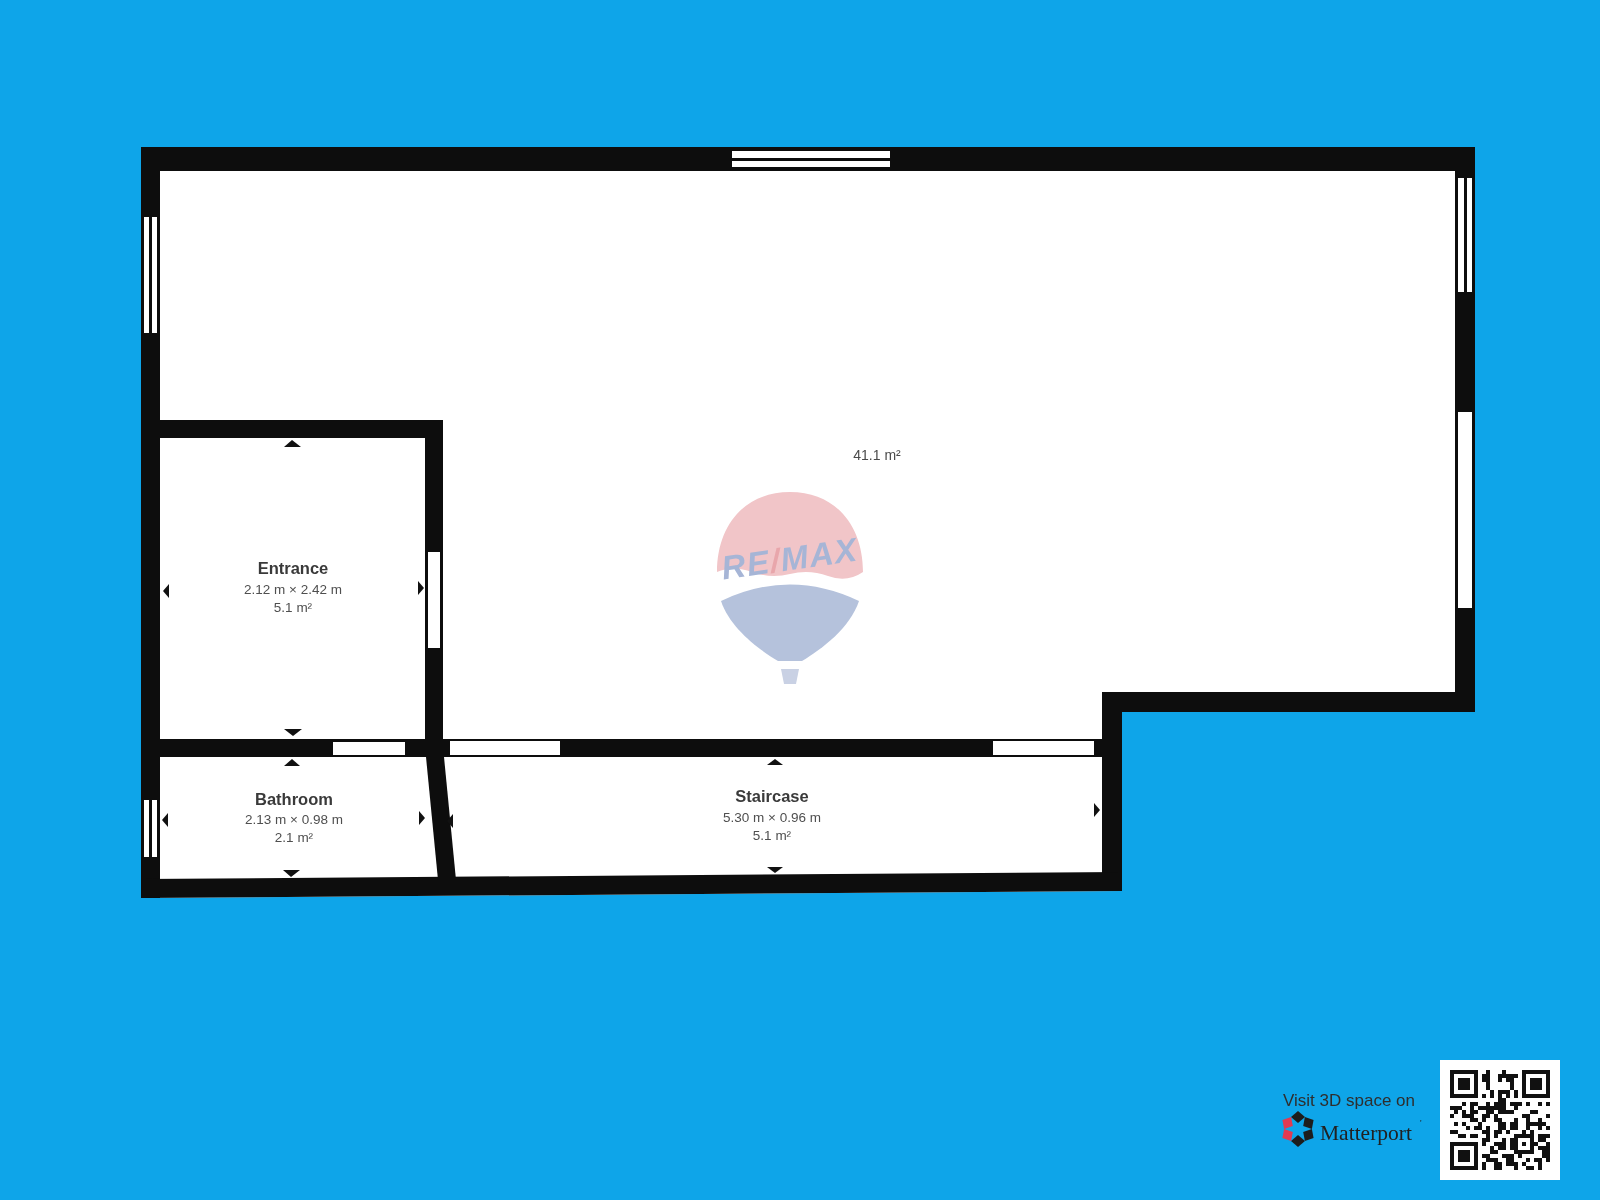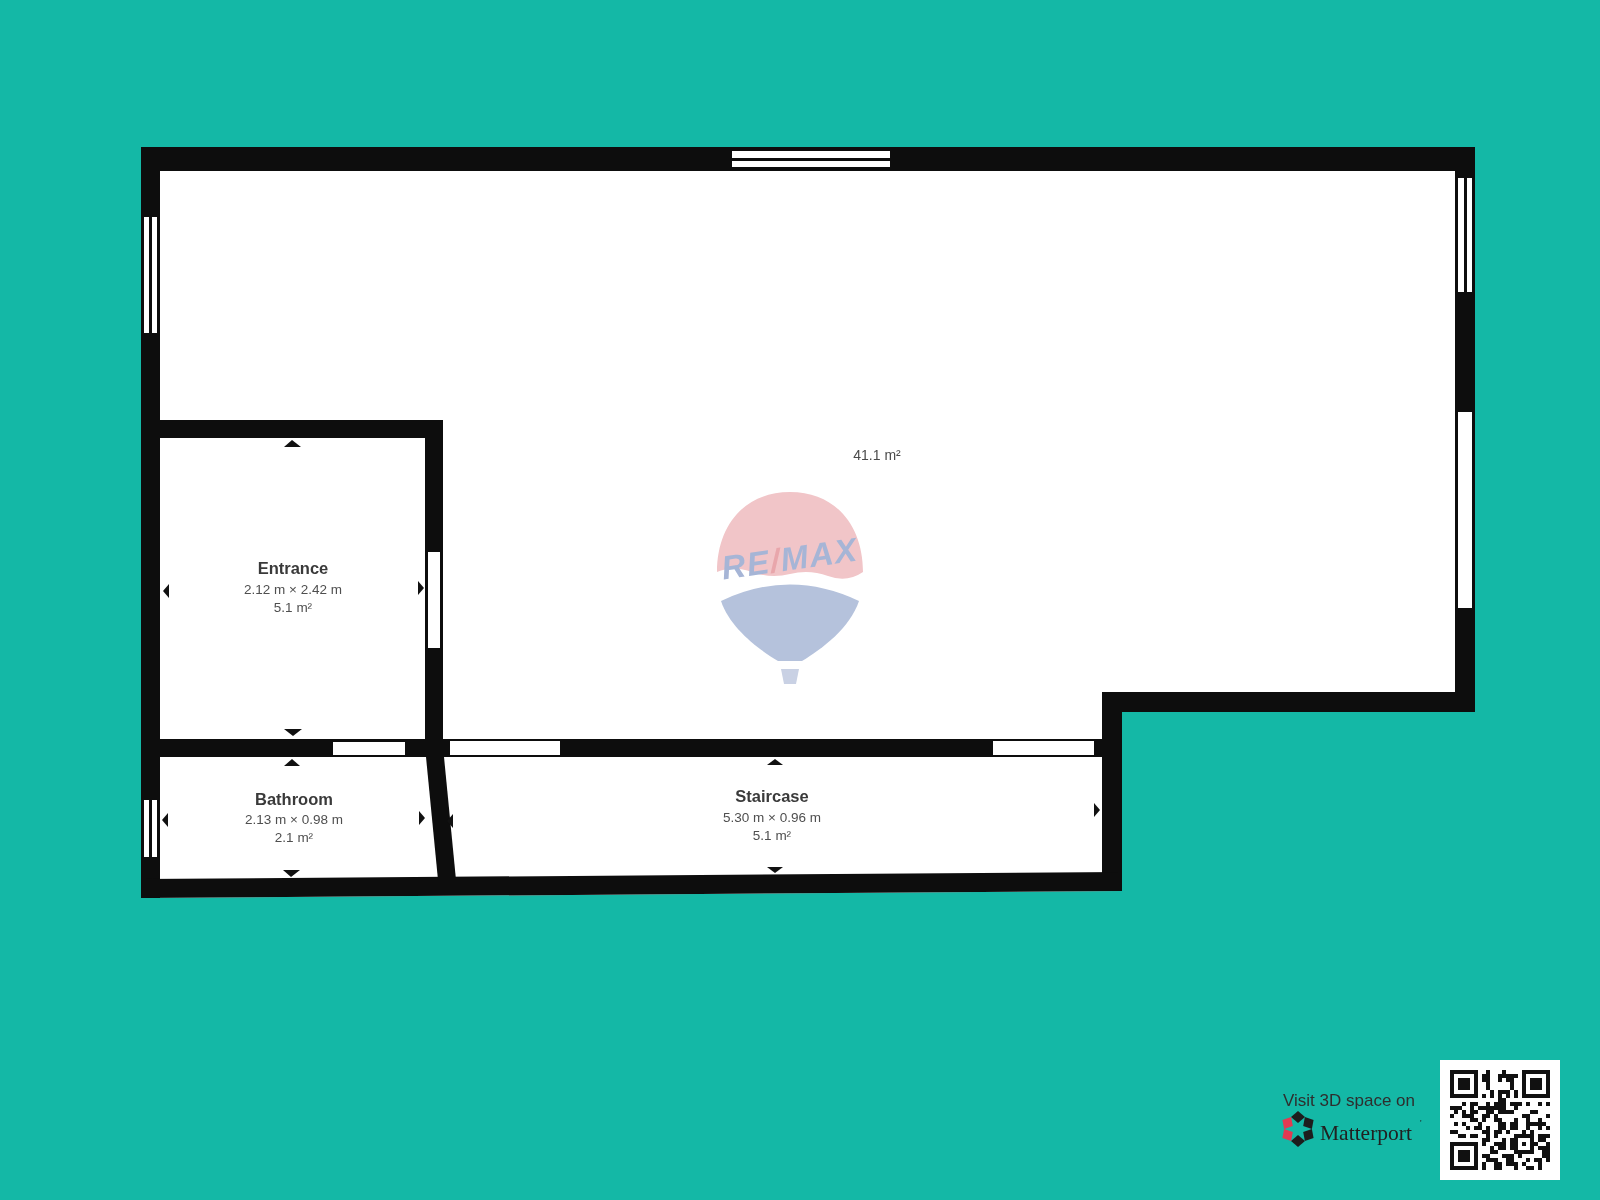--- a/index.html
+++ b/index.html
@@ -1,19 +1,19 @@
 <!DOCTYPE html>
 <html><head>
 <meta charset="utf-8">
 <style>
   html,body { margin:0; padding:0; background:#f3f2f0; }
   .page {
     position:relative;
     width:1600px; height:1200px;
-    background:#14b8a6;
+    background:#0ea5e9;
     overflow:hidden;
     font-family:"Liberation Sans", sans-serif;
   }
   svg { display:block; }
   .room-title   { font:700 16.5px "Liberation Sans", sans-serif; fill:#3a3a3a; }
   .room-dims    { font:400 13.5px "Liberation Sans", sans-serif; fill:#4f4f4f; }
   .area-label   { font:400 14px   "Liberation Sans", sans-serif; fill:#4a4a4a; }
   .visit-text   { font:400 17px   "Liberation Sans", sans-serif; fill:#2e2e2e; }
   .mp-wordmark  { font:400 21.5px "Liberation Serif", serif;     fill:#212121; }
   .mp-tm        { font:400 9px    "Liberation Serif", serif;     fill:#212121; }

